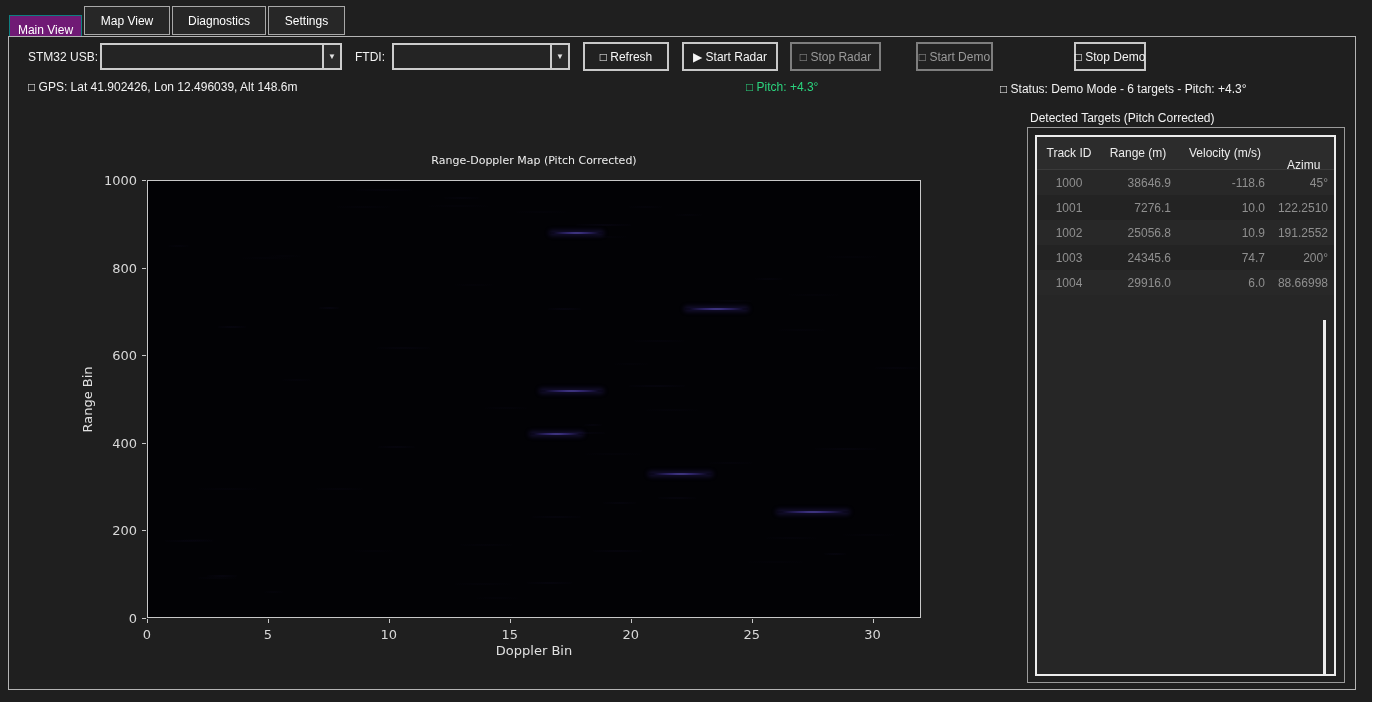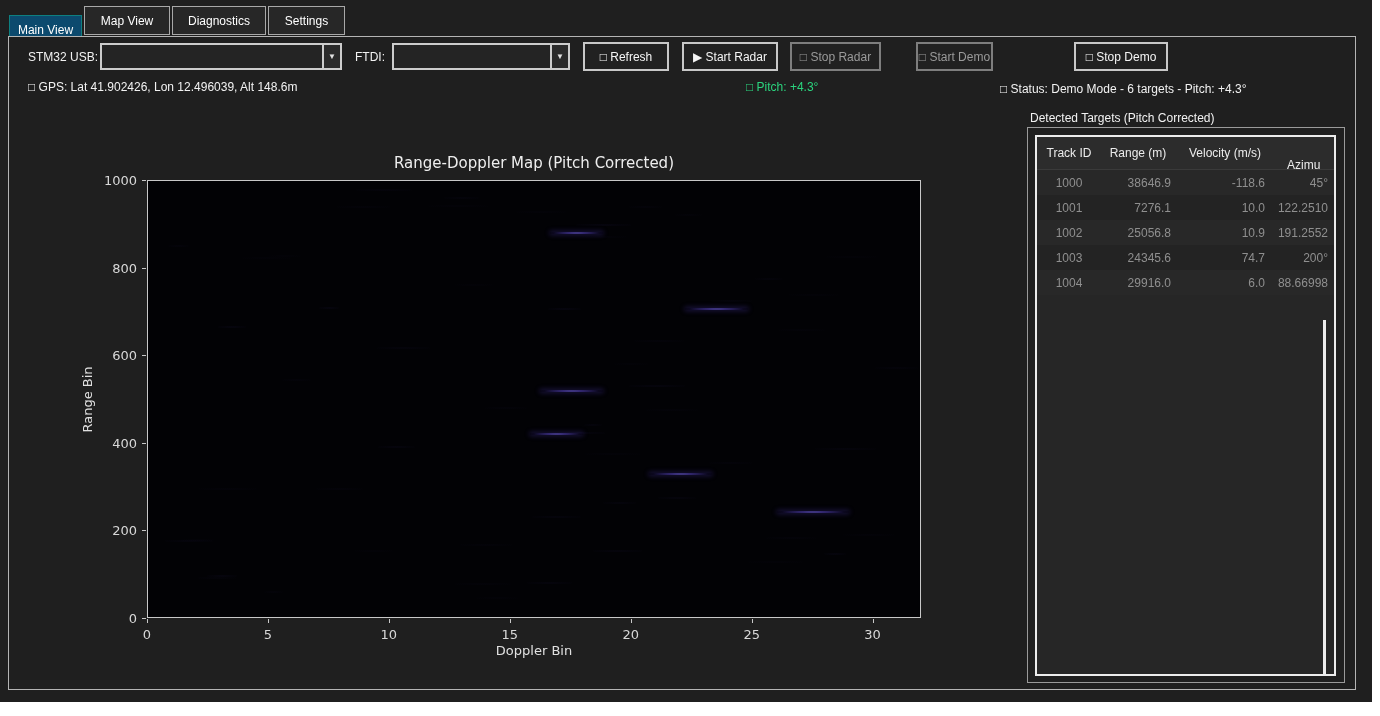--- a/index.html
+++ b/index.html
@@ -3,37 +3,37 @@
 <meta charset="utf-8">
 <style>
   html,body{margin:0;padding:0;background:#ffffff;width:1380px;height:716px;overflow:hidden;}
   *{box-sizing:border-box;}
   .window{position:absolute;left:0;top:0;width:1372px;height:702px;background:#1f1f1f;
           font-family:"Liberation Sans",sans-serif;color:#f0f0f0;font-size:12px;}
   
   .tab{position:absolute;display:flex;align-items:center;justify-content:center;
        background:#272727;border:1px solid #a8a8a8;color:#fff;cursor:pointer;}
   .tab.inactive{top:6px;height:29px;}
-  .tab.active{top:15px;height:29px;background:#0c4a6e;border:1px solid #0e7f80;border-bottom:none;}
+  .tab.active{top:15px;height:29px;background:#701a75;border:1px solid #0e7f80;border-bottom:none;}
   
   .page{position:absolute;left:8px;top:36px;width:1348px;height:654px;border:1px solid #b4b4b4;background:#1f1f1f;}
   .lbl{position:absolute;white-space:nowrap;color:#f2f2f2;}
   
   .combo{position:absolute;height:27px;background:#242424;border:2px solid #cccccc;display:flex;}
   .combo .field{flex:1;}
   .combo .arrowbox{width:18px;border-left:2px solid #cccccc;display:flex;align-items:center;justify-content:center;
                    color:#e0e0e0;font-size:8px;background:#2a2a2a;}
   
   .btn{position:absolute;height:29px;background:#212121;border:2px solid #c8c8c8;color:#f5f5f5;
        display:flex;align-items:center;justify-content:center;white-space:nowrap;cursor:pointer;}
   .btn.disabled{color:#9a9a9a;border-color:#7e7e7e;cursor:default;}
   
   .figure{position:absolute;left:60px;top:145px;width:900px;height:530px;
           font-family:"DejaVu Sans",sans-serif;color:#dcdcdc;}
-  .fig-title{position:absolute;left:87px;top:9px;width:774px;text-align:center;font-size:15px;color:#eeeeee;}
+  .fig-title{position:absolute;left:87px;top:9px;width:774px;text-align:center;font-size:11px;color:#eeeeee;}
   .plot{position:absolute;left:87px;top:35px;width:774px;height:438px;background:#020205;
         border:1px solid #c8c8c8;overflow:hidden;}
   .tickmark-x{position:absolute;width:1px;height:4px;background:#c8c8c8;}
   .tickmark-y{position:absolute;width:4px;height:1px;background:#c8c8c8;}
   .ticklbl-x{position:absolute;transform:translateX(-50%);font-size:13px;color:#d8d8d8;}
   .ticklbl-y{position:absolute;transform:translateY(-50%);font-size:13px;color:#d8d8d8;text-align:right;width:40px;}
   .axis-xlabel{position:absolute;left:87px;width:774px;text-align:center;font-size:13px;color:#e0e0e0;}
   .axis-ylabel{position:absolute;transform:rotate(-90deg);transform-origin:center;font-size:13px;color:#e0e0e0;white-space:nowrap;}
   .streak{position:absolute;height:2px;border-radius:2px;
           background:radial-gradient(ellipse at center, rgba(150,150,240,0.95) 0%, rgba(90,70,200,0.55) 40%, rgba(40,25,110,0.25) 70%, rgba(0,0,0,0) 100%);
@@ -86,21 +86,21 @@
   <div class="lbl" style="left:355px;top:50px;">FTDI:</div>
   <div class="combo" style="left:392px;top:43px;width:178px;">
     <div class="field"></div>
     <div class="arrowbox">▼</div>
   </div>
 
   <div class="btn" style="left:583px;width:86px;top:42px;">□ Refresh</div>
   <div class="btn" style="left:682px;width:96px;top:42px;">▶ Start Radar</div>
   <div class="btn disabled" style="left:790px;width:91px;top:42px;">□ Stop Radar</div>
   <div class="btn disabled" style="left:916px;width:77px;top:42px;">□ Start Demo</div>
-  <div class="btn" style="left:1074px;width:94px;top:42px;">□ Stop Demo</div>
+  <div class="btn" style="left:1074px;width:72px;top:42px;">□ Stop Demo</div>
 
   <div class="lbl" style="left:28px;top:80px;">□ GPS: Lat 41.902426, Lon 12.496039, Alt 148.6m</div>
   <div class="lbl" id="pitch-status" style="left: 746px; top: 80px; color: rgb(43, 212, 126);">□ Pitch: +4.3°</div>
   <div class="lbl" style="left:1000px;top:82px;">□ Status: Demo Mode - 6 targets - Pitch: +4.3°</div>
 
   <div class="figure">
     <div class="fig-title">Range-Doppler Map (Pitch Corrected)</div>
     <div class="plot" id="plot">
         <div class="streak" style="width: 53.2125px; left: 401.512px; top: 51.122px;"></div>
         <div class="streak" style="width: 62.8875px; left: 536.962px; top: 126.896px;"></div>

